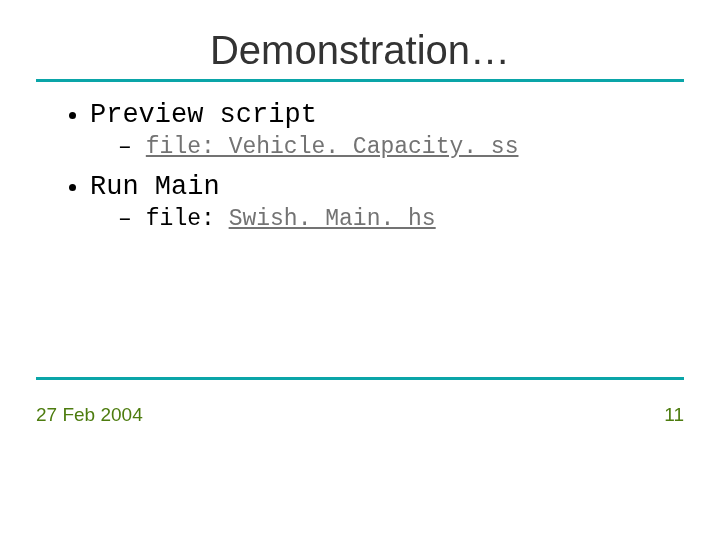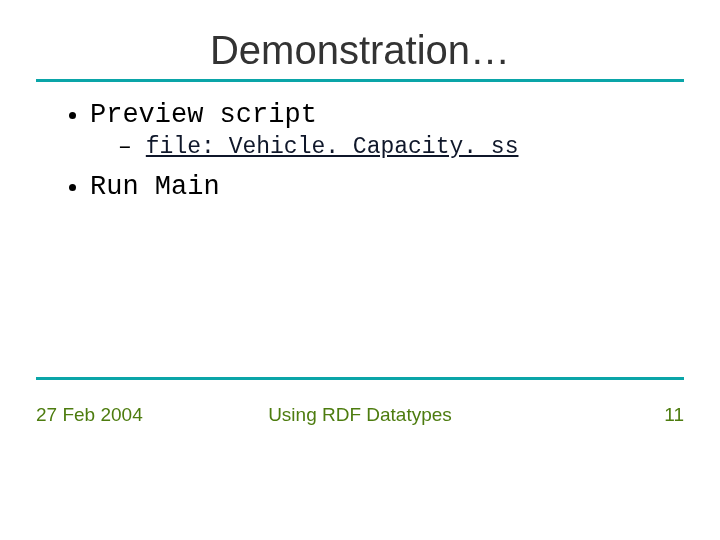--- a/index.html
+++ b/index.html
@@ -53,21 +53,21 @@
   }
   ul.level2 > li {
     font-size: 23px;
     color: #000;
   }
   .dash {
     display: inline-block;
     width: 14px;
   }
   .link {
-    color: #0f172a;
+    color: #737373;
     text-decoration: underline;
   }
   .footer-rule {
     position: absolute;
     left: 36px;
     right: 36px;
     bottom: 60px;
     border: none;
     border-top: 3px solid #0aa5a8;
     height: 0;
@@ -113,24 +113,29 @@
         <span>Preview script</span>
         <ul class="level2">
           <li>
             <span class="dash">–</span>
             <a href="#" class="link">file: Vehicle. Capacity. ss</a>
           </li>
         </ul>
       </li>
       <li>
         <span>Run Main</span>
+        <ul class="level2">
+          <li>
+            <span class="dash">–</span>
+            <span>file: </span><a href="#" class="link">Swish. Main. hs</a>
+          </li>
+        </ul>
       </li>
     </ul>
   </div>
 
   <hr class="footer-rule">
   <div class="footer">
     <span class="date">27 Feb 2004</span>
-    <span class="mid">Using RDF Datatypes</span>
     <span class="num">11</span>
   </div>
 
 </div>
 
 </body></html>

